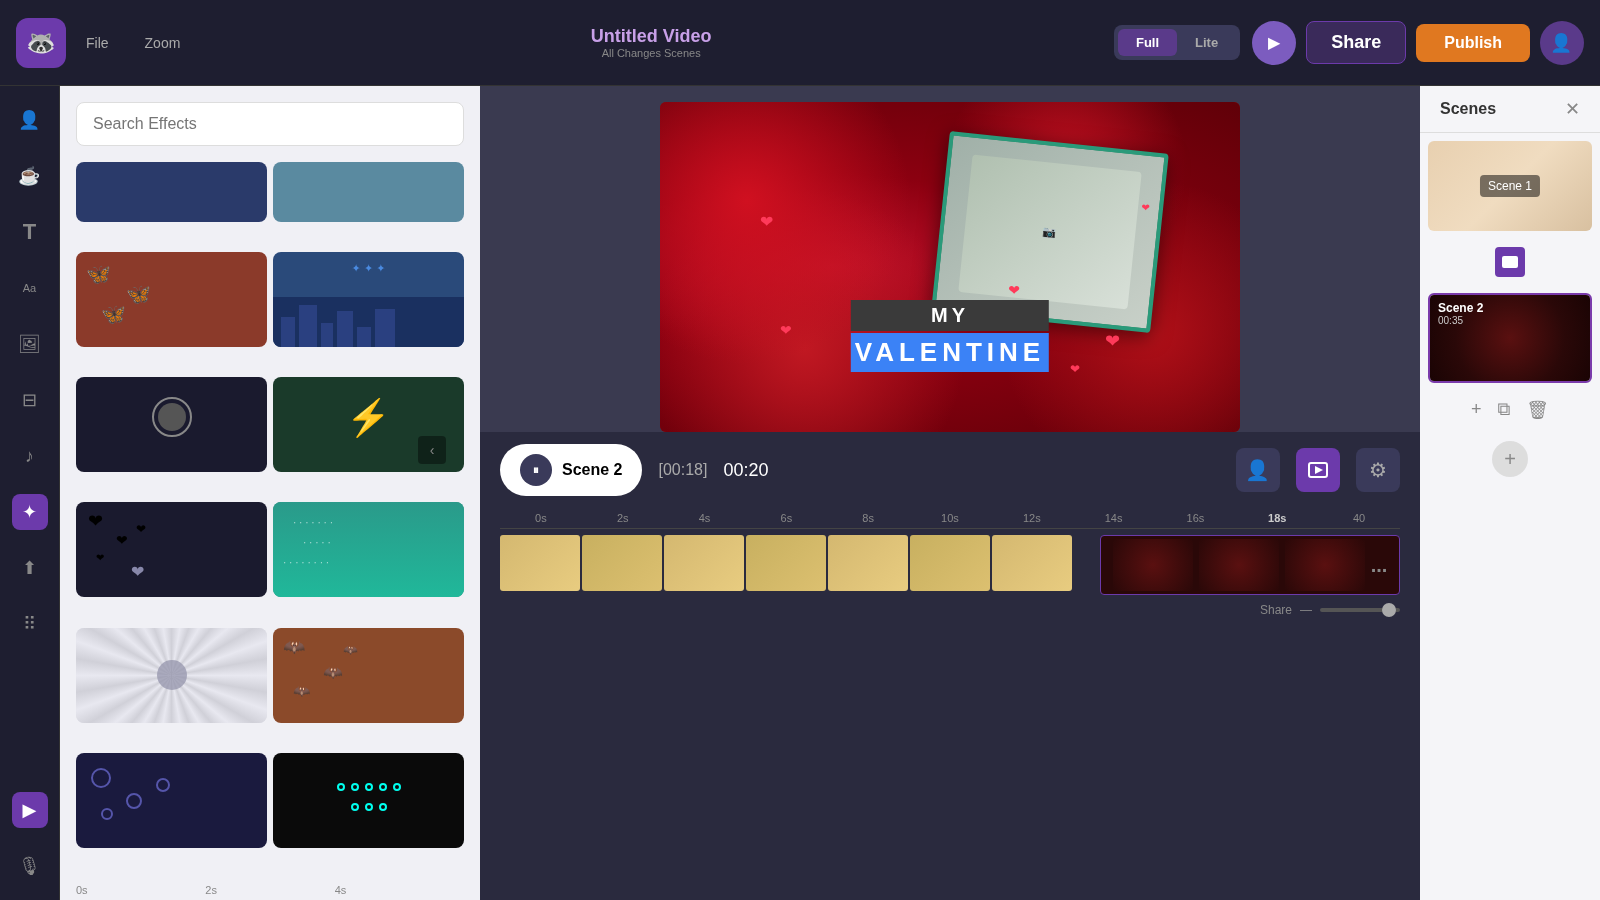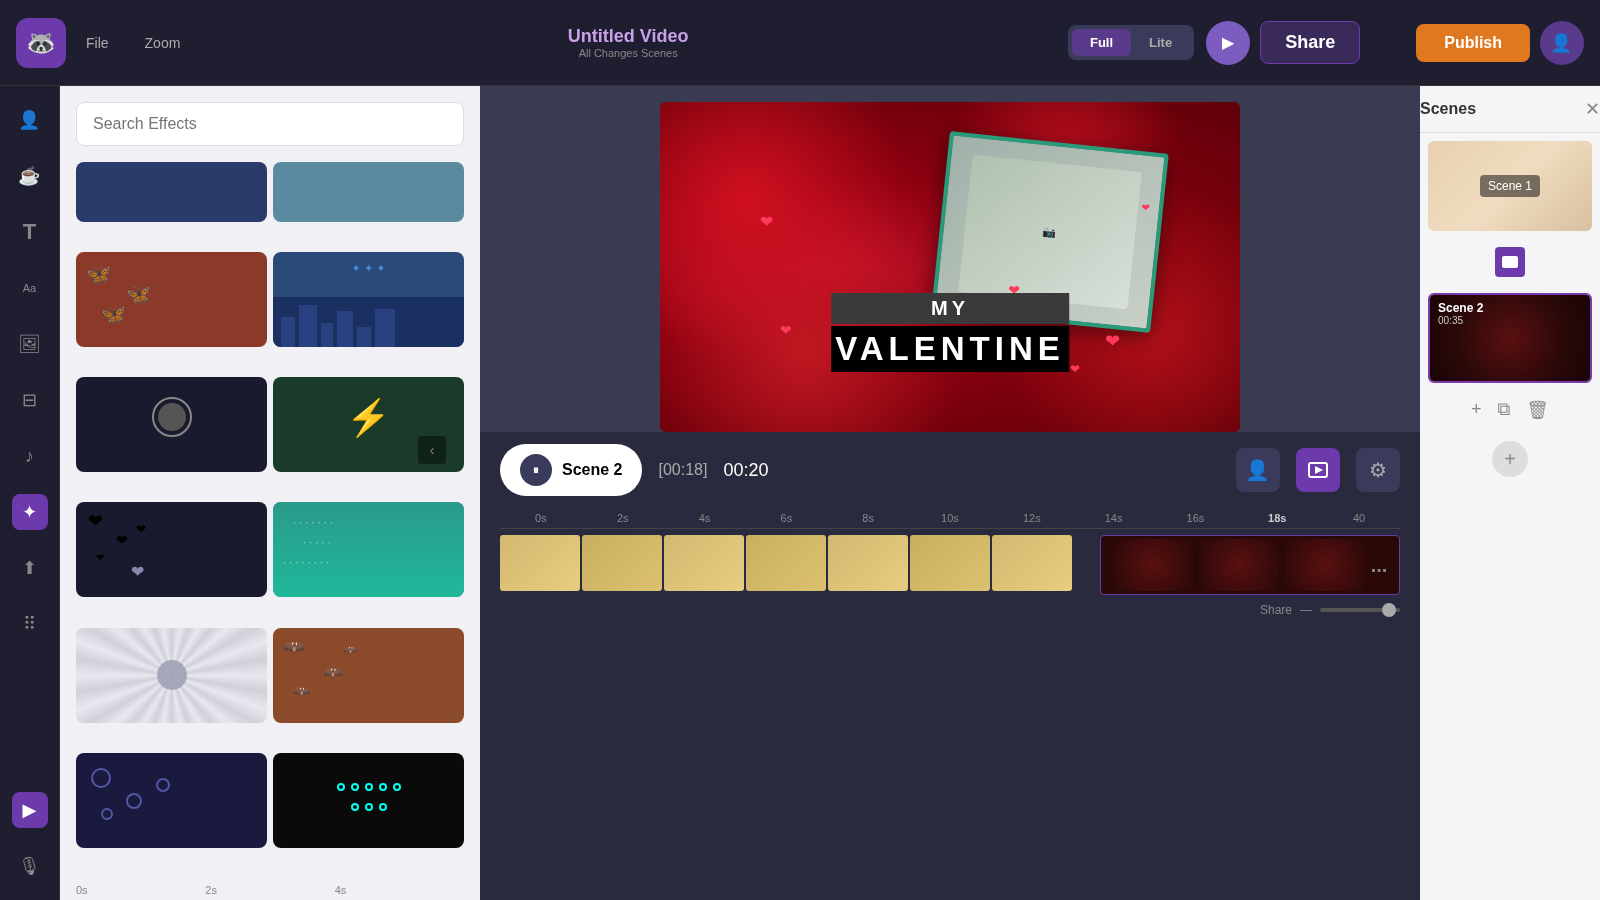--- a/index.html
+++ b/index.html
@@ -99,21 +99,20 @@
     }
     .publish-btn {
       padding: 10px 28px;
       background: #e07820;
       border: none;
       border-radius: 8px;
       color: white;
       cursor: pointer;
       font-size: 16px;
       font-weight: bold;
-      margin-left: 46px;
     }
     .user-avatar {
       width: 44px;
       height: 44px;
       border-radius: 50%;
       background: #5a3a8a;
       display: flex;
       align-items: center;
       justify-content: center;
       color: white;
@@ -287,23 +286,23 @@
     .canvas-title-my {
       background: #3a3a3a;
       color: white;
       font-size: 20px;
       font-weight: bold;
       letter-spacing: 4px;
       padding: 4px 12px;
       display: block;
     }
     .canvas-title-val {
-      background: #000000;
-      color: white;
-      font-size: 33px;
+      background: #3b82f6;
+      color: white;
+      font-size: 26px;
       font-weight: bold;
       letter-spacing: 5px;
       padding: 4px 4px;
       display: block;
       margin-top: 2px;
     }
 
     
     .playback-controls {
       display: flex;
@@ -401,21 +400,21 @@
     .scenes-panel {
       width: 180px;
       background: #f5f5f8;
       display: flex;
       flex-direction: column;
     }
     .scenes-header {
       display: flex;
       align-items: center;
       justify-content: space-between;
-      padding: 12px 0;
+      padding: 12px 20px;
       border-bottom: 1px solid #ddd;
     }
     .scenes-title {
       font-size: 16px;
       font-weight: bold;
       color: #333;
     }
     .scenes-close {
       cursor: pointer;
       color: #888;

